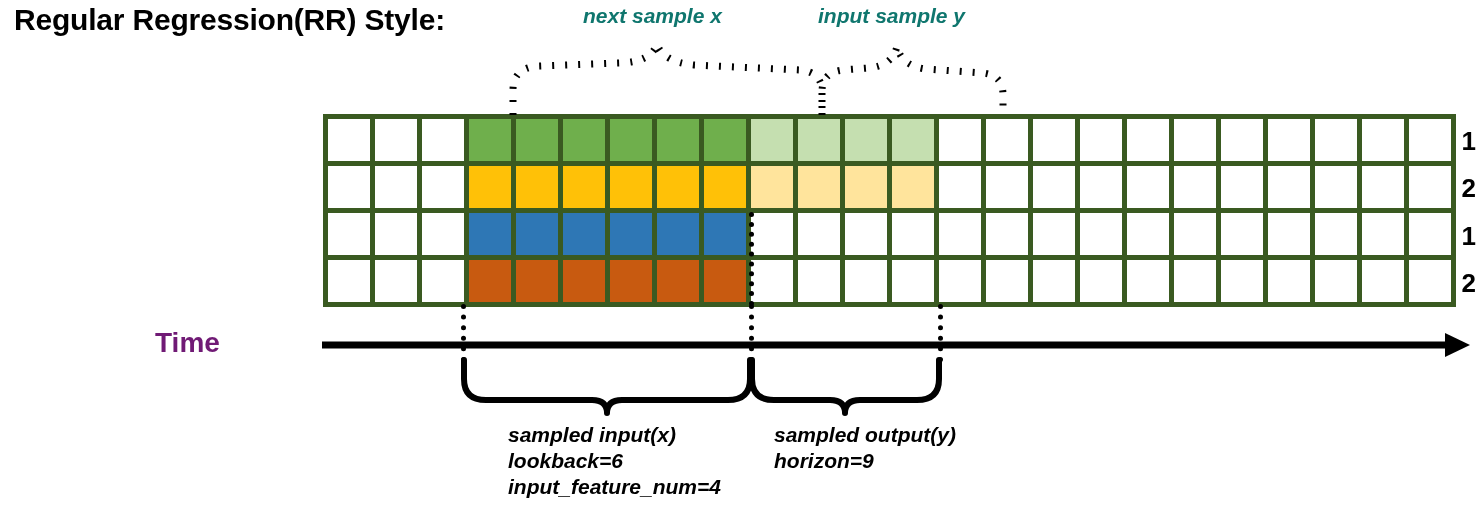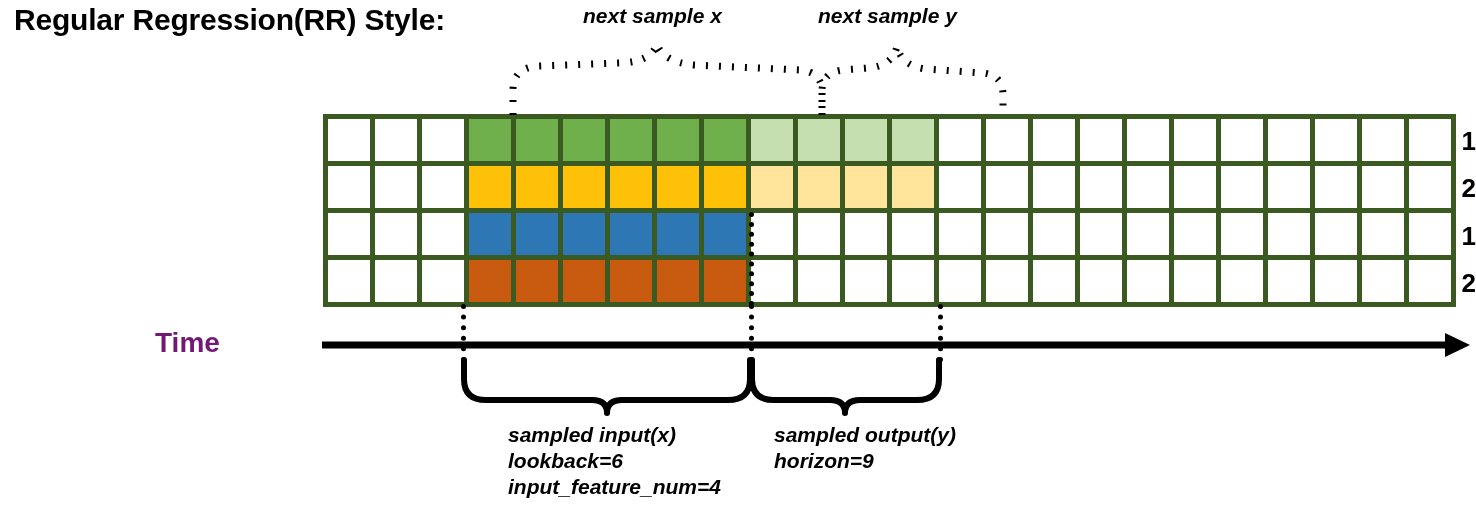--- a/index.html
+++ b/index.html
@@ -66,21 +66,21 @@
     position:absolute;width:0;
     border-left:5px dotted #000;
   }
 
   
   .ovl{position:absolute;left:0;top:0;pointer-events:none;}
 
   
   .calllabel{
     position:absolute;
-    font-size:21px;font-style:italic;font-weight:700;color:#000000;
+    font-size:21px;font-style:italic;font-weight:700;color:#0f766e;
     white-space:nowrap;
   }
 
   
   .caption{
     position:absolute;
     font-size:21px;font-weight:600;color:#000;
     line-height:26px;white-space:nowrap;
   }
   .caption div{white-space:nowrap;font-style:italic;}
@@ -219,21 +219,21 @@
   <svg class="ovl" width="1476" height="120">
 
     <path d="M 513,115 L 513,90 Q 513,68 538,66 L 620,63 Q 651,62 657,44
              Q 663,62 694,65 L 800,70 Q 822,72 822,92 L 822,115" fill="none" stroke="#000" stroke-width="7" stroke-linecap="butt" stroke-dasharray="2 11"></path>
 
     <path d="M 822,115 L 822,92 Q 822,72 843,70 L 868,68 Q 893,66 897,46
              Q 901,66 926,69 L 983,73 Q 1003,75 1003,95 L 1003,115" fill="none" stroke="#000" stroke-width="7" stroke-linecap="butt" stroke-dasharray="2 11"></path>
   </svg>
 
   <div class="calllabel" style="left:583px;top:4px;">next sample x</div>
-  <div class="calllabel" style="left:818px;top:4px;">next sample y</div>
+  <div class="calllabel" style="left:818px;top:4px;">input sample y</div>
 
   <svg class="ovl" style="top:355px;" width="1476" height="65">
 
     <path d="M 464,5 L 464,24 Q 464,45 486,45 L 592,45 Q 607,45 607,58
              Q 607,45 622,45 L 728,45 Q 750,45 750,24 L 750,5" fill="none" stroke="#000" stroke-width="6" stroke-linecap="round" stroke-linejoin="round"></path>
 
     <path d="M 752,5 L 752,24 Q 752,45 774,45 L 830,45 Q 845,45 845,58
              Q 845,45 860,45 L 917,45 Q 939,45 939,24 L 939,5" fill="none" stroke="#000" stroke-width="6" stroke-linecap="round" stroke-linejoin="round"></path>
   </svg>
 

